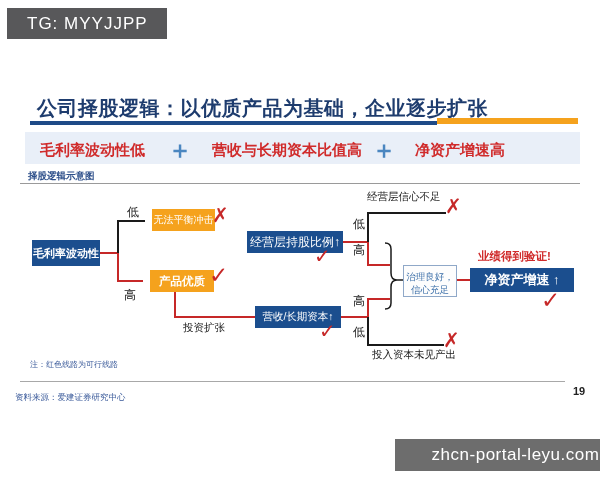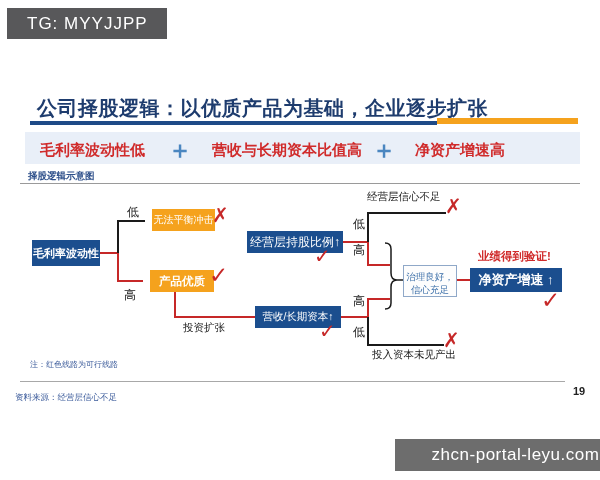--- a/index.html
+++ b/index.html
@@ -38,21 +38,21 @@
   .node.orange { background:#f5a21d;margin-left:7px; }
   .n-margin   { left:32px;  top:240px; width:68px; height:26px; font-size:11px; font-weight:bold; }
   .n-shock    { left:145px; top:209px; width:63px; height:22px; font-size:10px; }
   .n-quality  { left:143px; top:270px; width:64px; height:22px; font-size:11.5px; font-weight:bold; }
   .n-mgmt     { left:247px; top:231px; width:96px; height:22px; font-size:12px; }
   .n-revenue  { left:255px; top:306px; width:86px; height:22px; font-size:10.5px; }
   .n-gov {
     left:403px; top:265px; width:52px; height:30px; font-size:9.5px; line-height:1.3;
     color:#3a6ea8; background:#fdfdfd; border:1px solid #8fa8c8; flex-direction:column;justify-content:flex-end;
   }
-  .n-net      { left:470px; top:268px; width:92px; height:24px; font-size:13px; font-weight:bold; }
+  .n-net      { left:470px; top:268px; width:104px; height:24px; font-size:13px; font-weight:bold; }
 
   .verified { left:478px; top:249px; font-size:11.5px; font-weight:bold; color:#d02b2b; white-space:nowrap; }
 
   
   .lbl { position:absolute; color:#1a1a1a; font-size:12px; white-space:nowrap; }
   .lbl.small { font-size:10.5px; }
 
   
   .mark { position:absolute; color:#c62828; font-weight:bold; font-size:20px; line-height:1; }
   .mark.big { font-size:23px; }
@@ -140,20 +140,20 @@
   <div class="mark" style="left:212px; top:205px">✗</div>
   <div class="mark big" style="left:209px; top:264px">✓</div>
   <div class="mark" style="left:314px; top:246px">✓</div>
   <div class="mark" style="left:445px; top:196px">✗</div>
   <div class="mark" style="left:319px; top:321px">✓</div>
   <div class="mark" style="left:443px; top:330px">✗</div>
   <div class="mark big" style="left:541px; top:289px">✓</div>
 
   <div class="abs note">注：红色线路为可行线路</div>
   <div class="abs f-rule"></div>
-  <div class="abs source">资料来源：经营层信心不足</div>
+  <div class="abs source">资料来源：爱建证券研究中心</div>
   <div class="abs pagenum">19</div>
 
   <div class="abs watermark">
     <span>zhcn-portal-leyu.com</span>
   </div>
 
 </div>
 
 </body></html>

